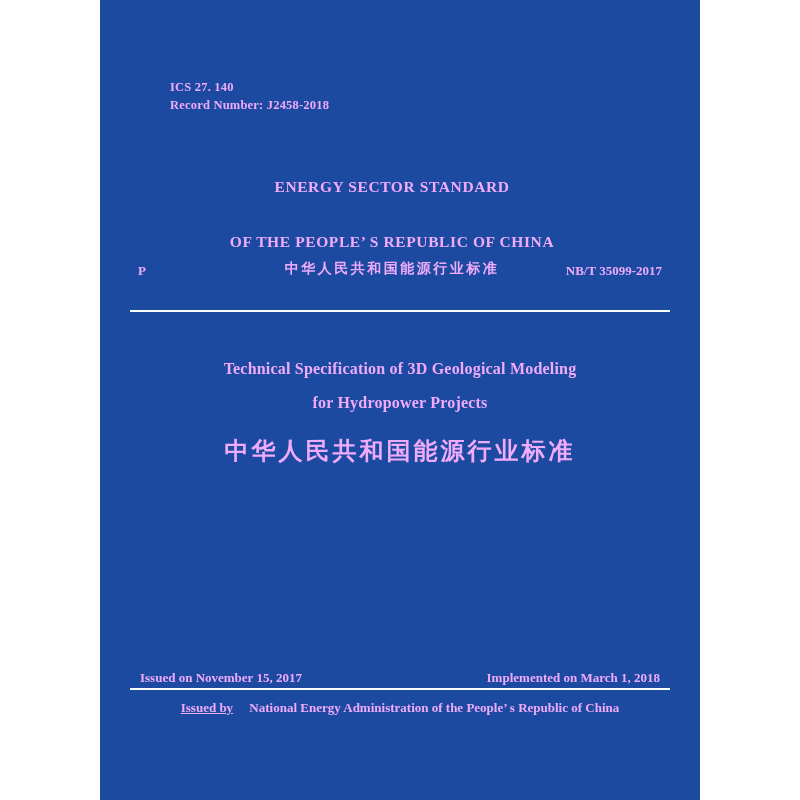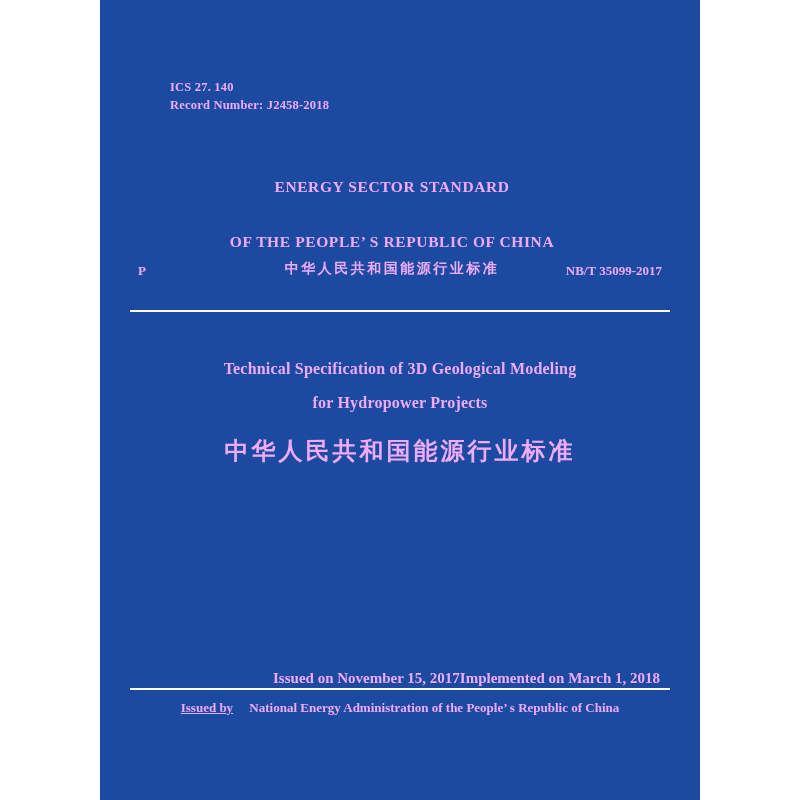--- a/index.html
+++ b/index.html
@@ -128,24 +128,24 @@
     margin-top: 14px;
   }
 
   
   .dates-row {
     position: absolute;
     left: 40px;
     right: 40px;
     top: 670px;
     display: flex;
-    justify-content: flex-end;
+    justify-content: space-between;
     align-items: baseline;
     font-weight: bold;
-    font-size: 15px;
+    font-size: 13px;
   }
 
   
   .issuer-row {
     position: absolute;
     left: 0;
     right: 0;
     top: 700px;
     text-align: center;
     font-weight: bold;

